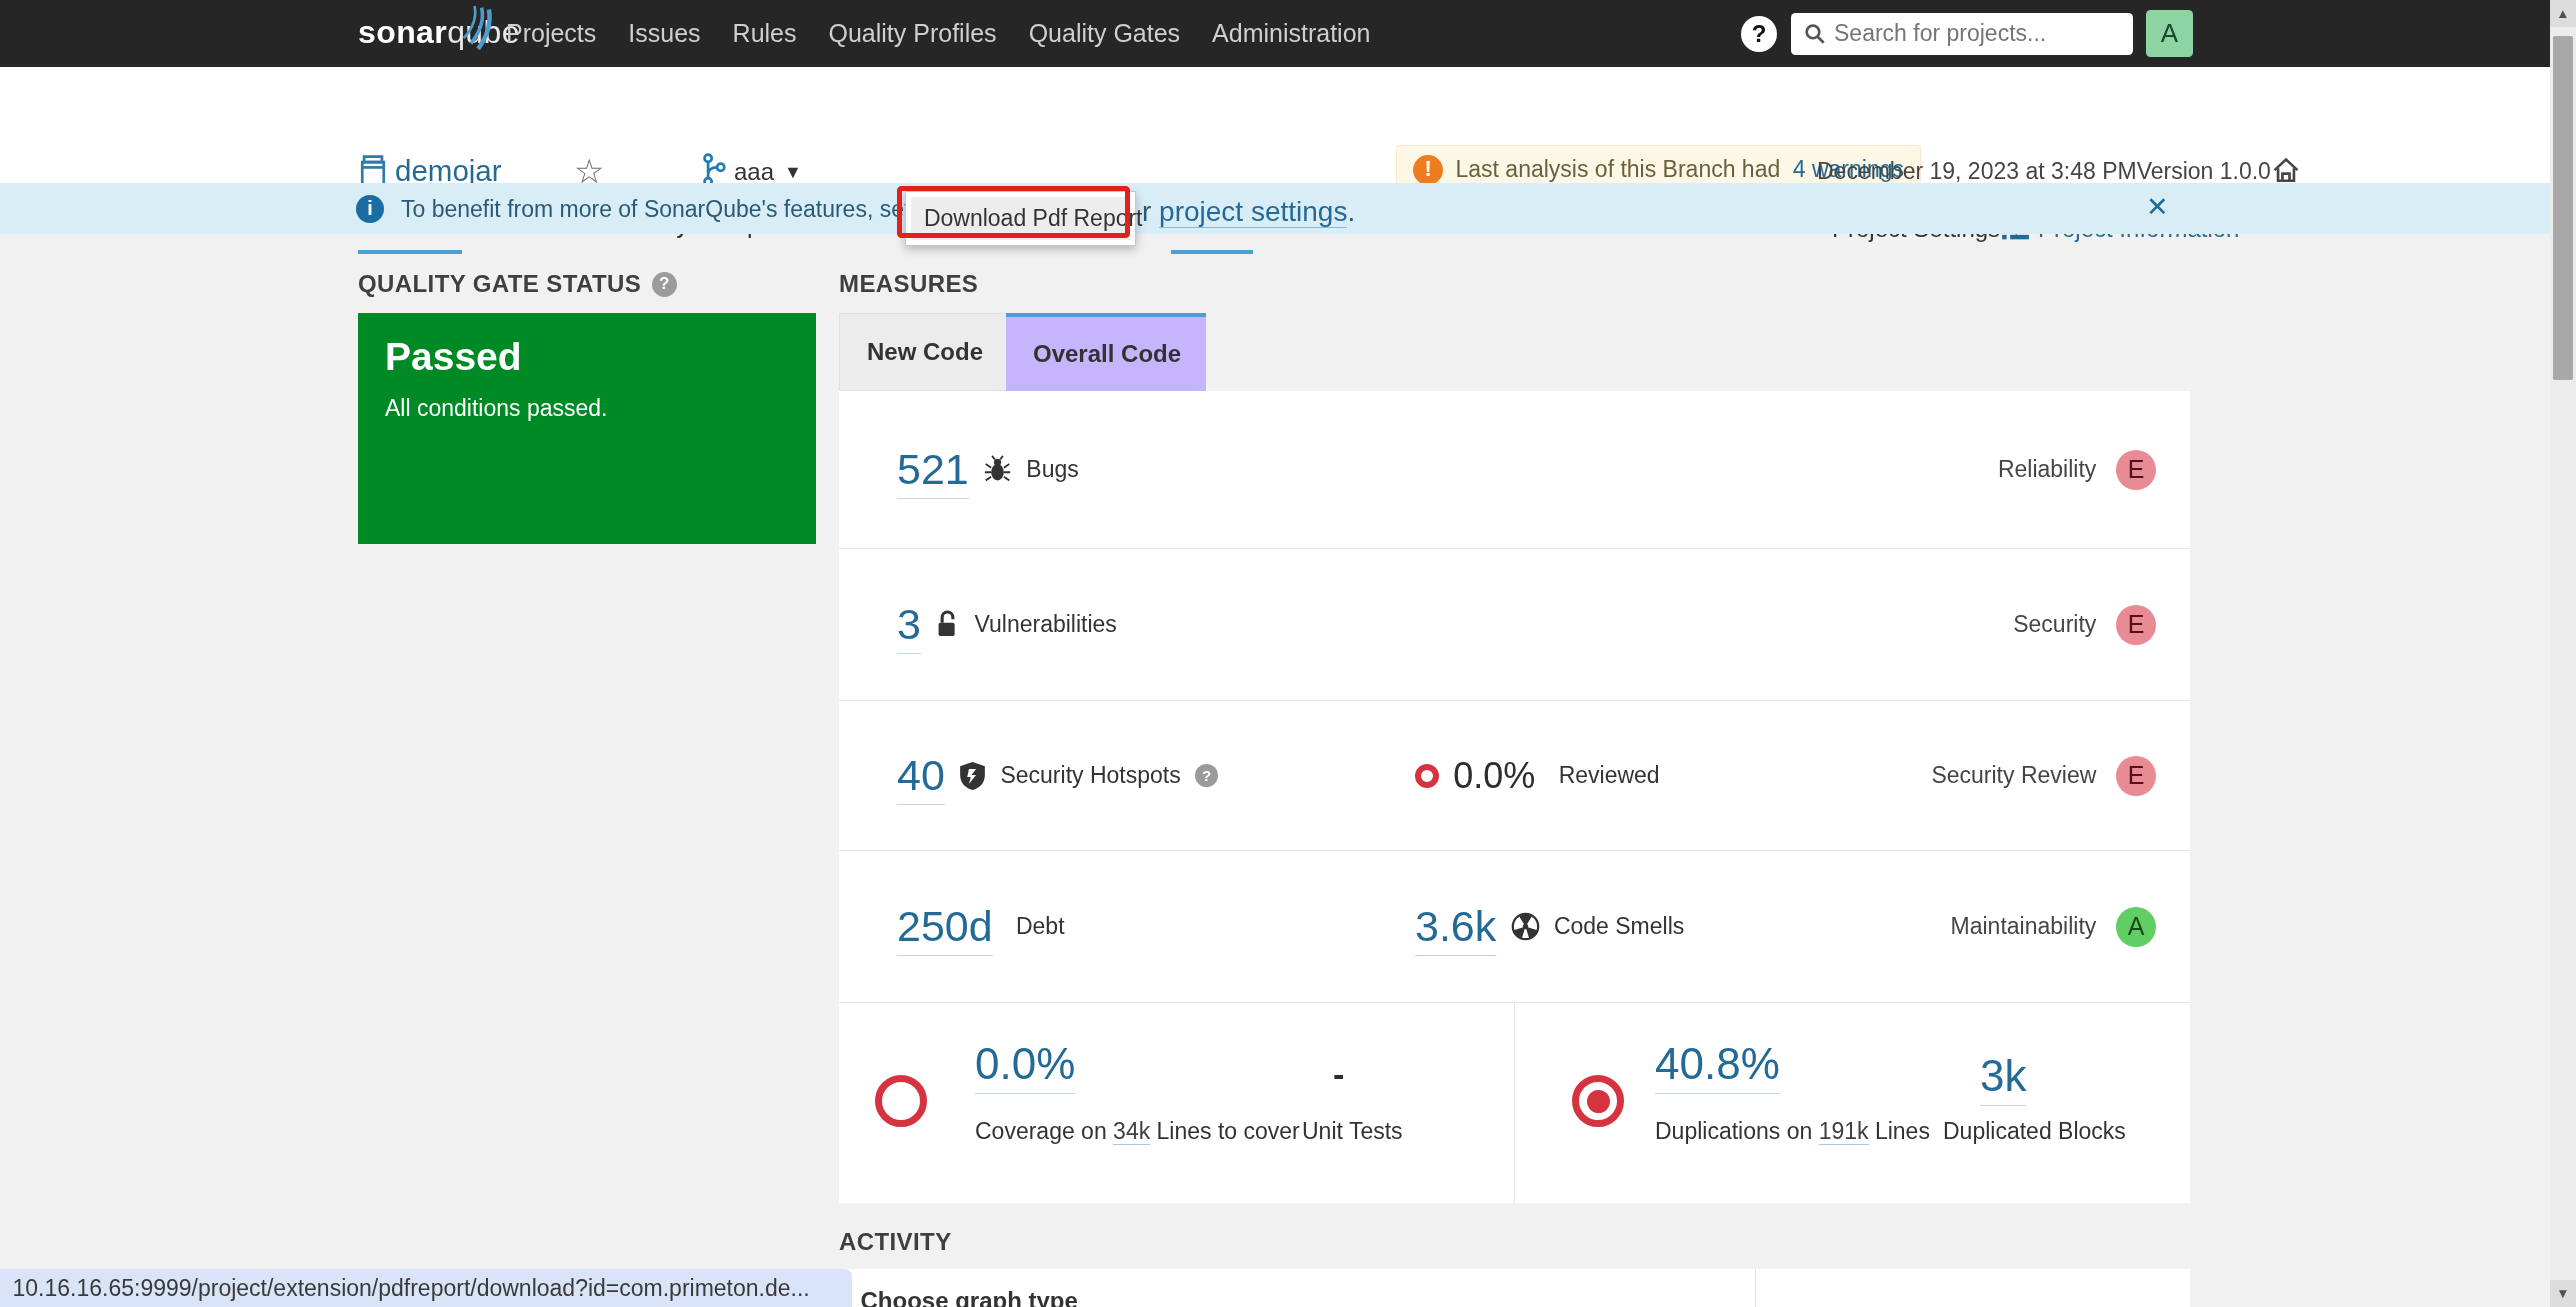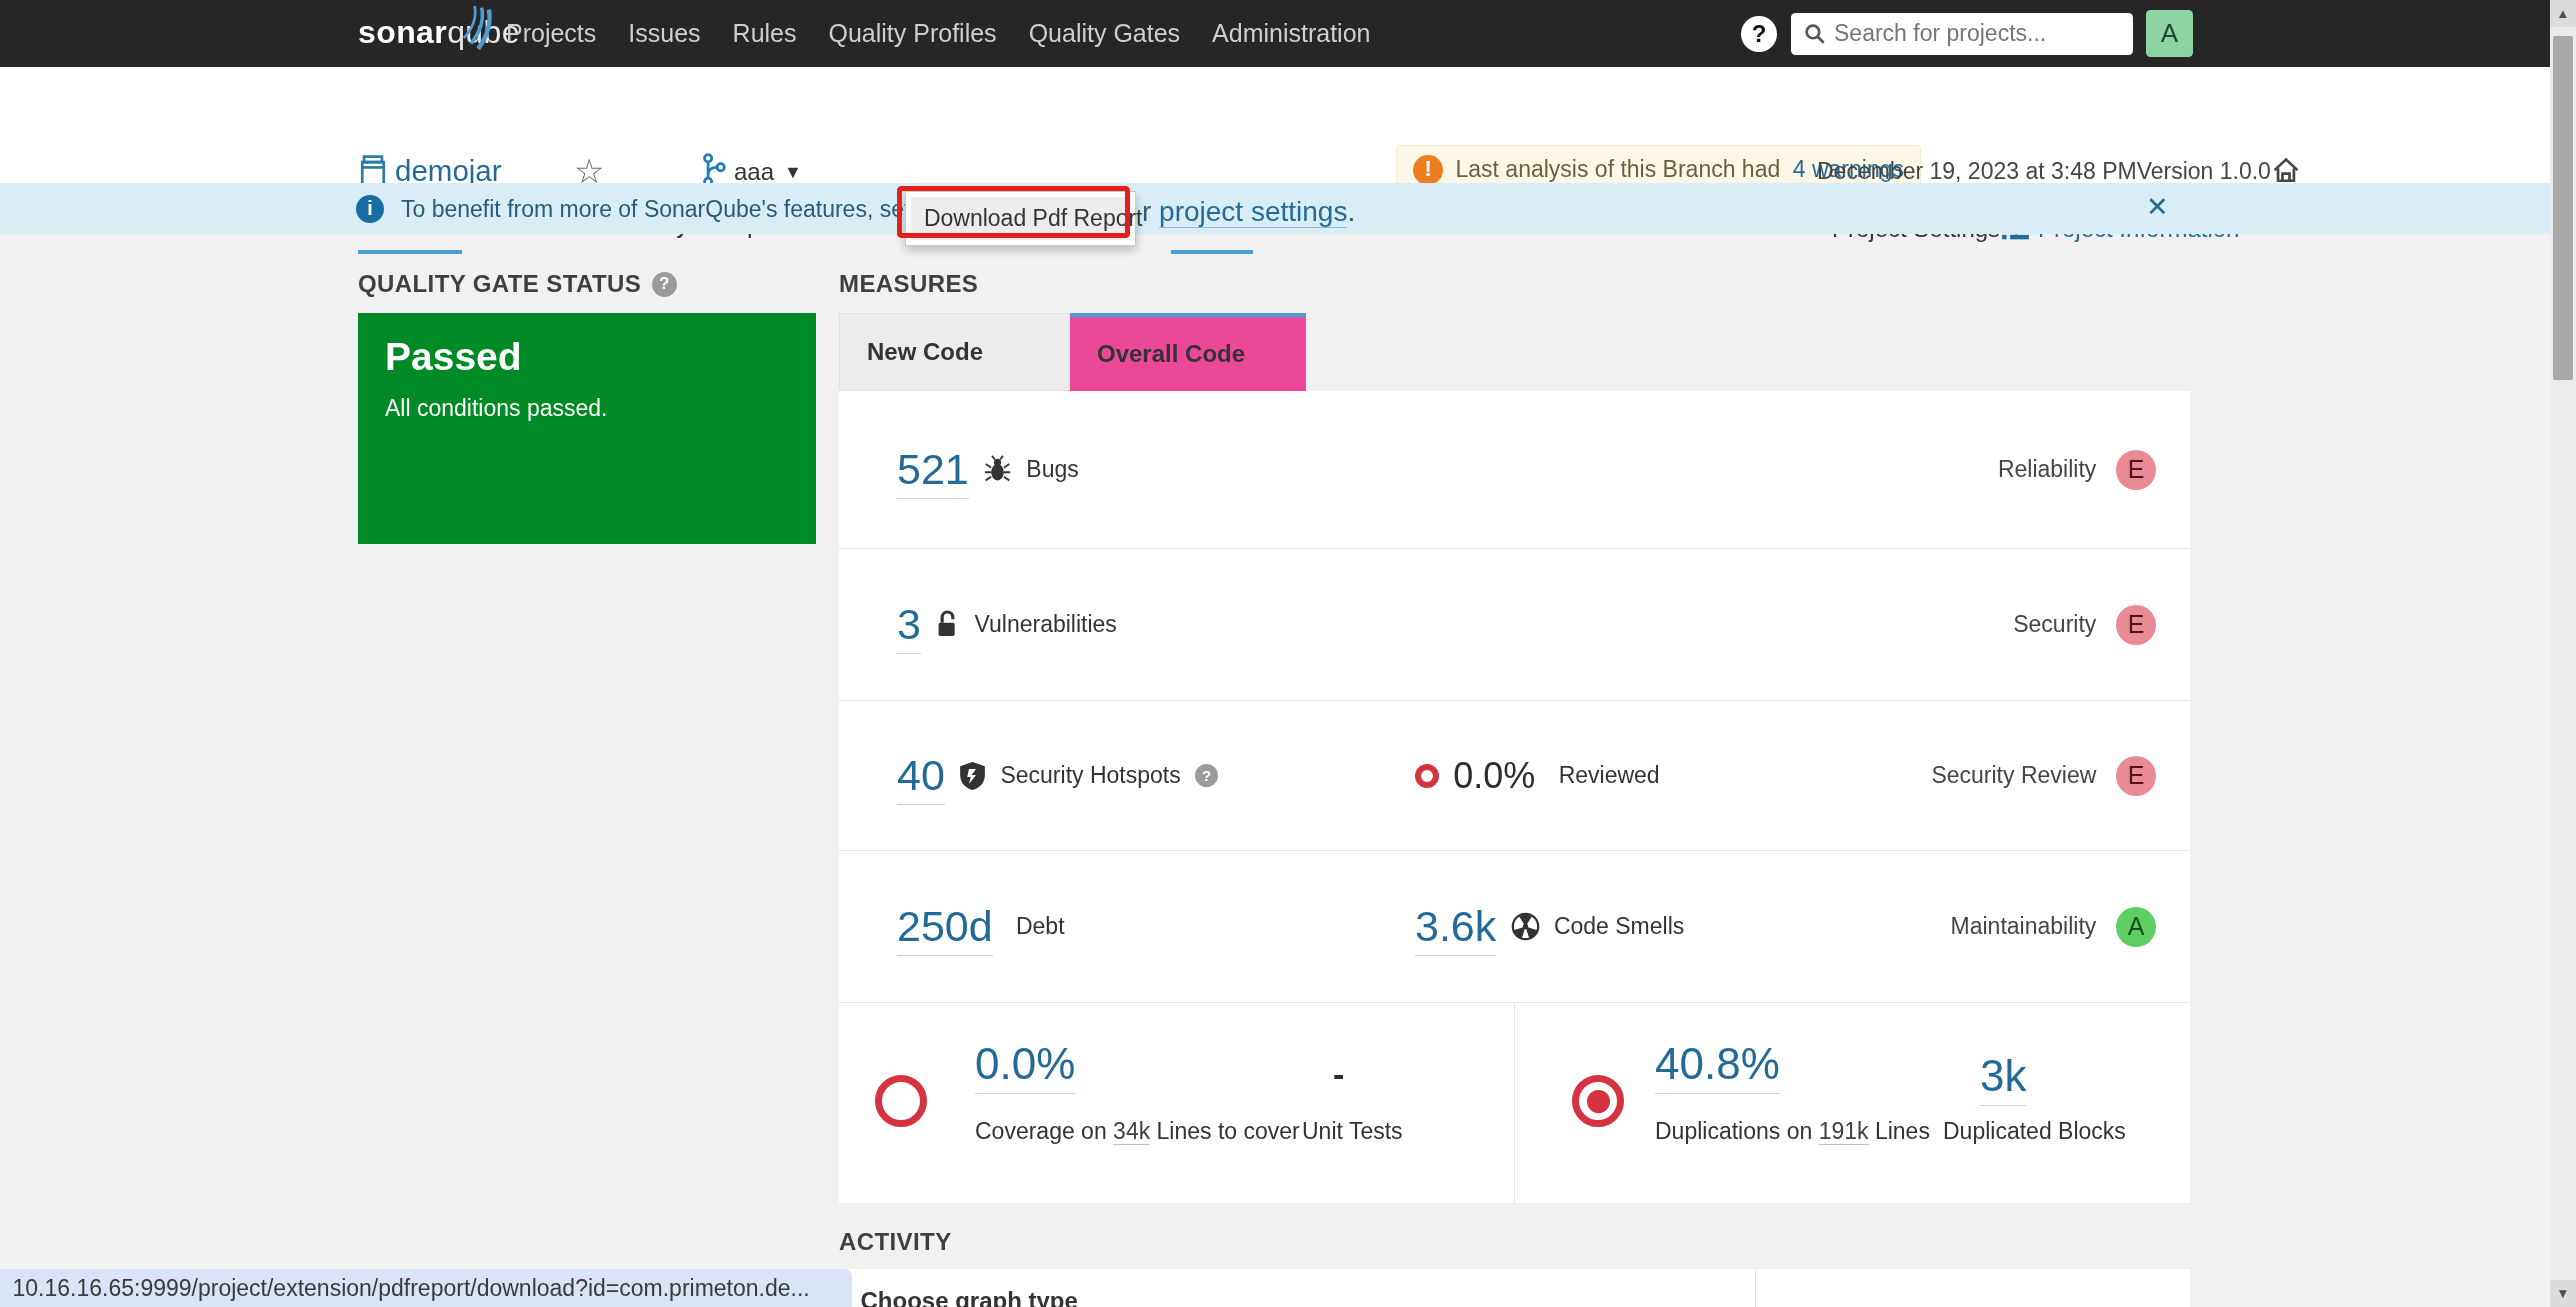--- a/index.html
+++ b/index.html
@@ -58,21 +58,21 @@
   .qmark { width:25px; height:25px; border-radius:50%; background:#9b9b9b; color:#fff; font-size:17px; font-weight:bold; display:flex; align-items:center; justify-content:center; }
 
   
   .qg-box { left:358px; top:313px; width:458px; height:231px; background:#008a25; color:#fff; }
   .qg-status { position:absolute; left:27px; top:21.5px; font-size:39px; font-weight:bold; }
   .qg-desc { position:absolute; left:27px; top:82px; font-size:23px; }
 
   
   .mtab { top:313px; height:78px; display:flex; align-items:center; padding-left:27px; font-size:24px; font-weight:bold; color:#333; cursor:pointer; }
   .mtab-new { left:839px; width:231px; background:#ececec; border:0.9px solid #e0e0e0; }
-  .mtab-overall { left:1070px; width:236px; background:#ec4899; border-top:4.5px solid #4b9fd5; }
+  .mtab-overall { left:1006px; width:200px; background:#c4b5fd; border-top:4.5px solid #4b9fd5; }
   .mpanel { left:839px; top:391px; width:1351px; height:812px; background:#fff; }
   .mrow { position:absolute; left:0; width:1351px; display:flex; align-items:center; justify-content:space-between; padding:0 34px 0 58px; }
   .mrow.bordered { border-top:0.9px solid #e6e6e6; }
   .lgroup { display:flex; align-items:center; gap:14.3px; }
   .bignum { font-size:43px; color:#236a97; line-height:1; padding-bottom:7.2px; border-bottom:1.8px solid #c0d6e2; cursor:pointer;margin-top:8px; }
   .mlabel { font-size:23px; color:#333; white-space:nowrap; }
   .rgroup { display:flex; align-items:center; gap:19.7px;justify-content:space-between; }
   .rlabel { font-size:23px; color:#454545; white-space:nowrap; }
   .badge { width:40px; height:40px; border-radius:50%; display:flex; align-items:center; justify-content:center; font-size:25px; }
   .badge.E { background:#e98b94; color:#551018; }

